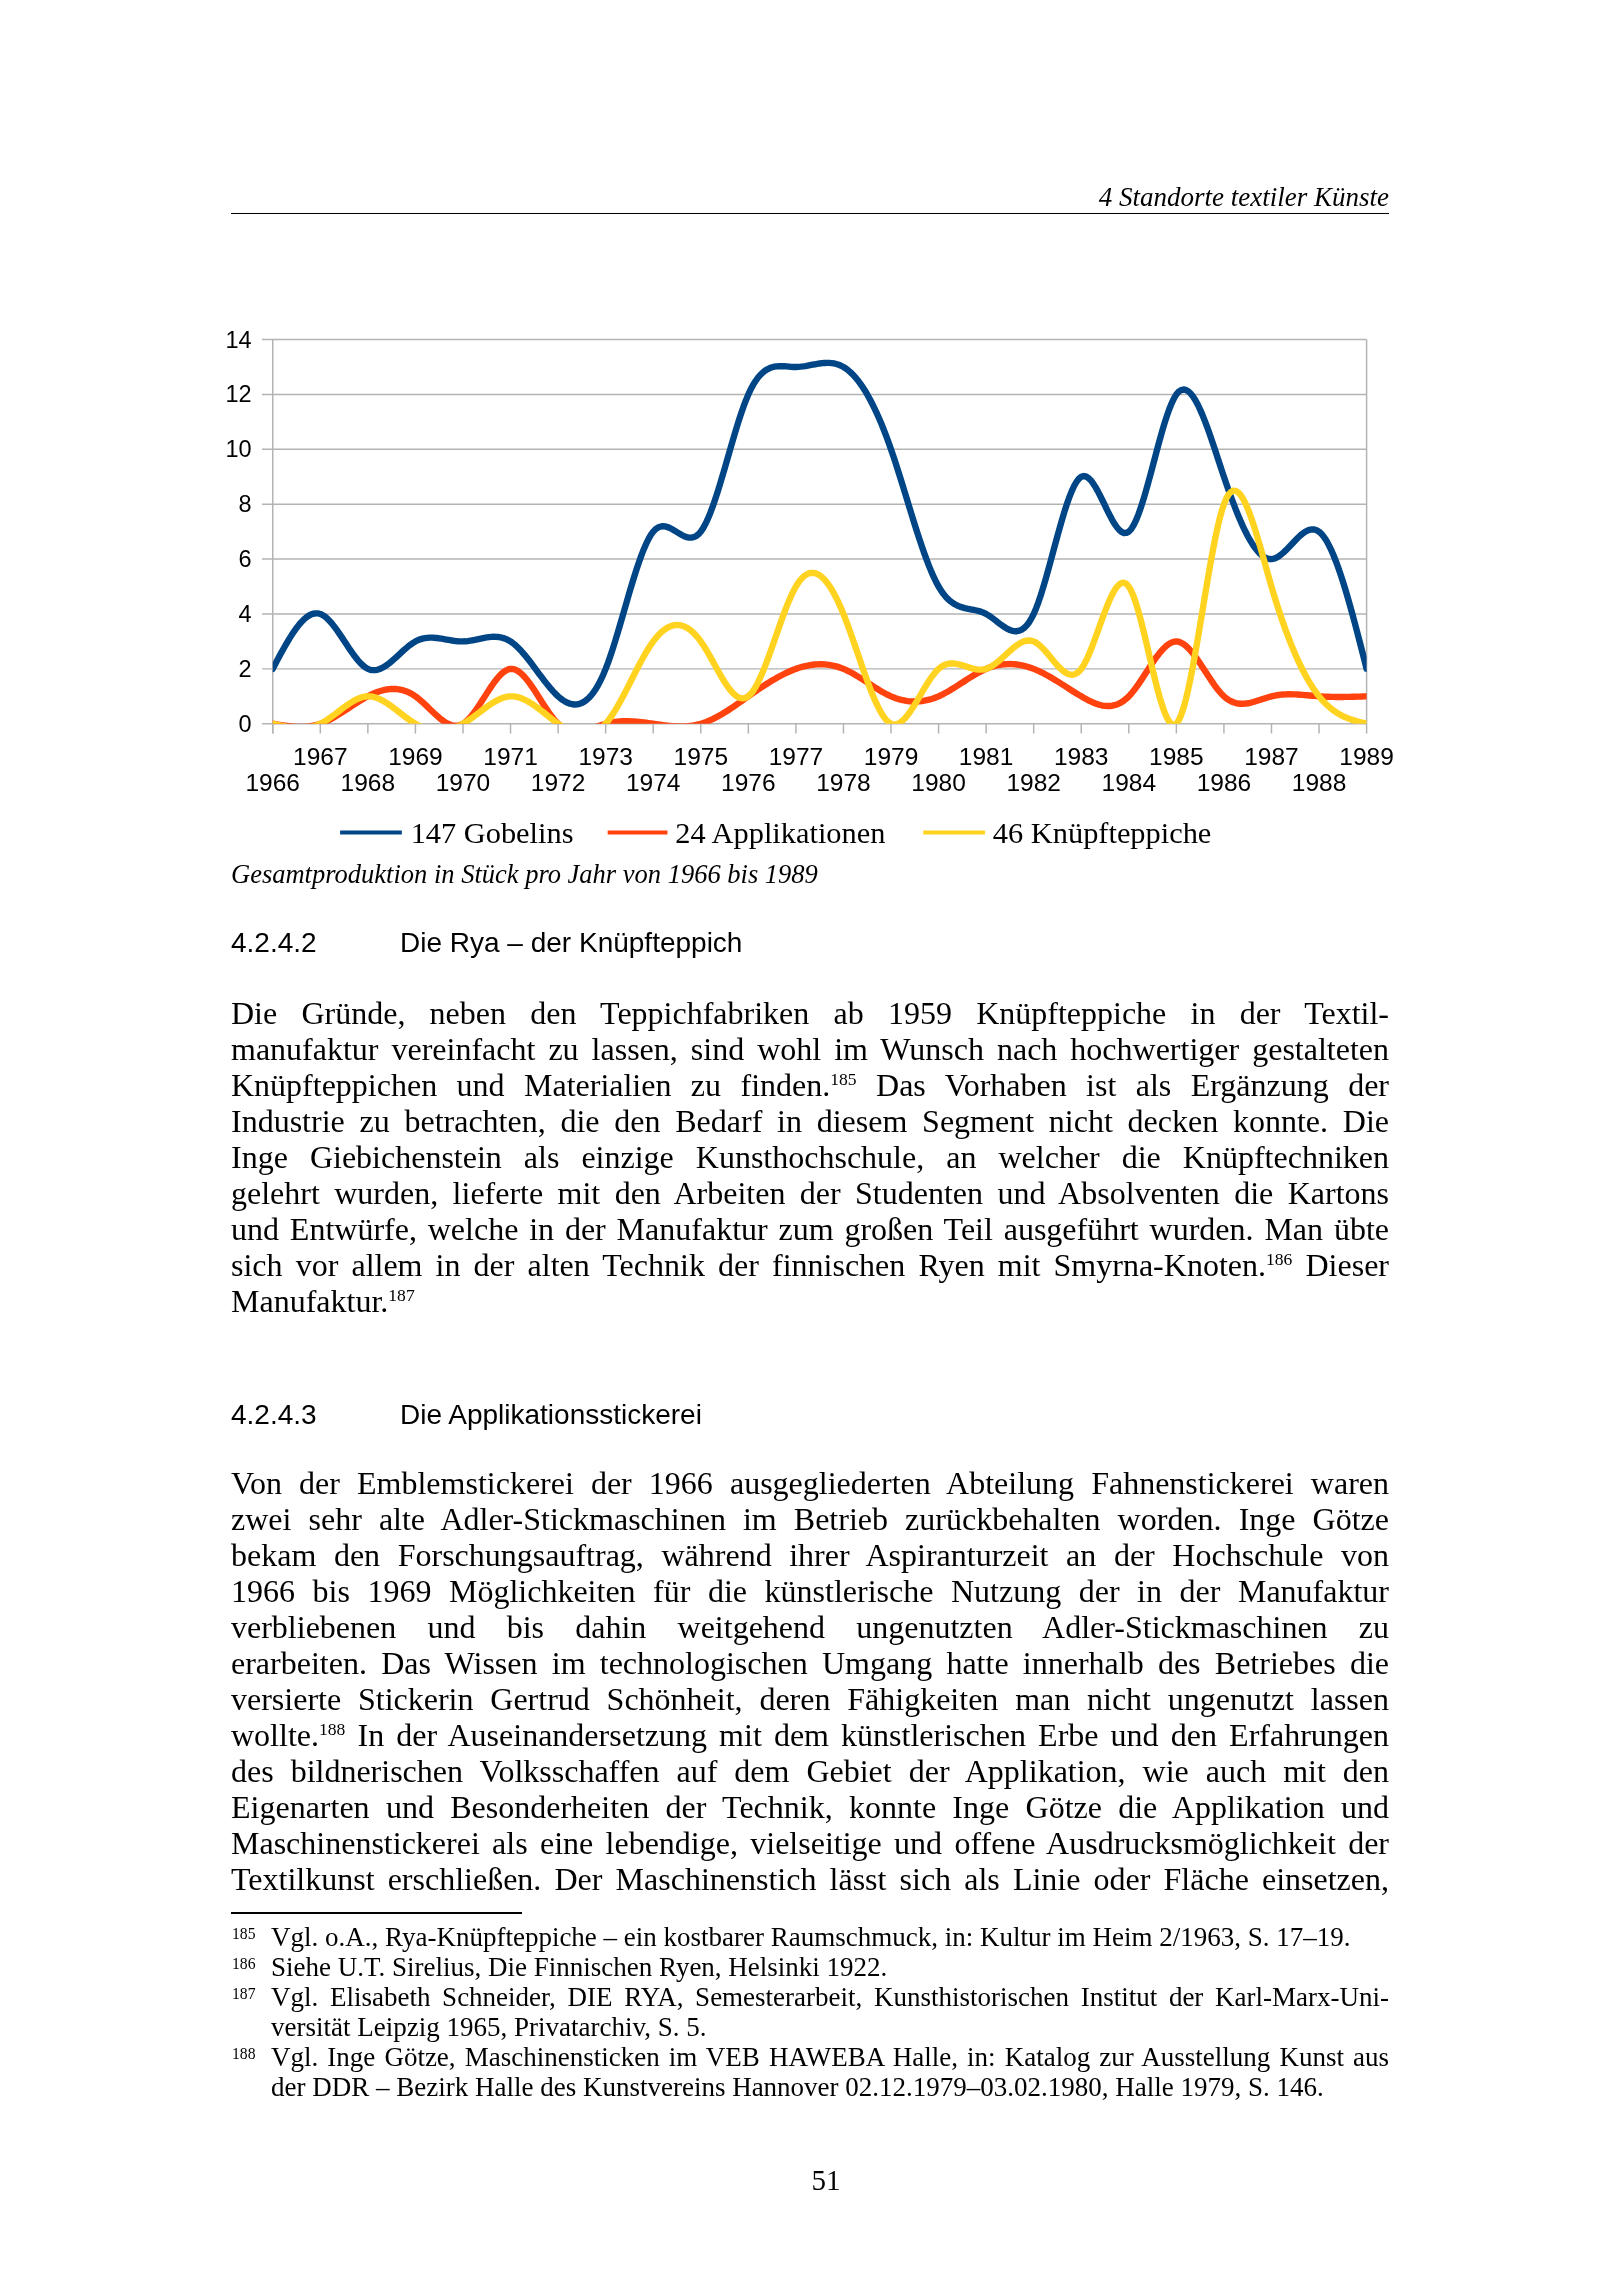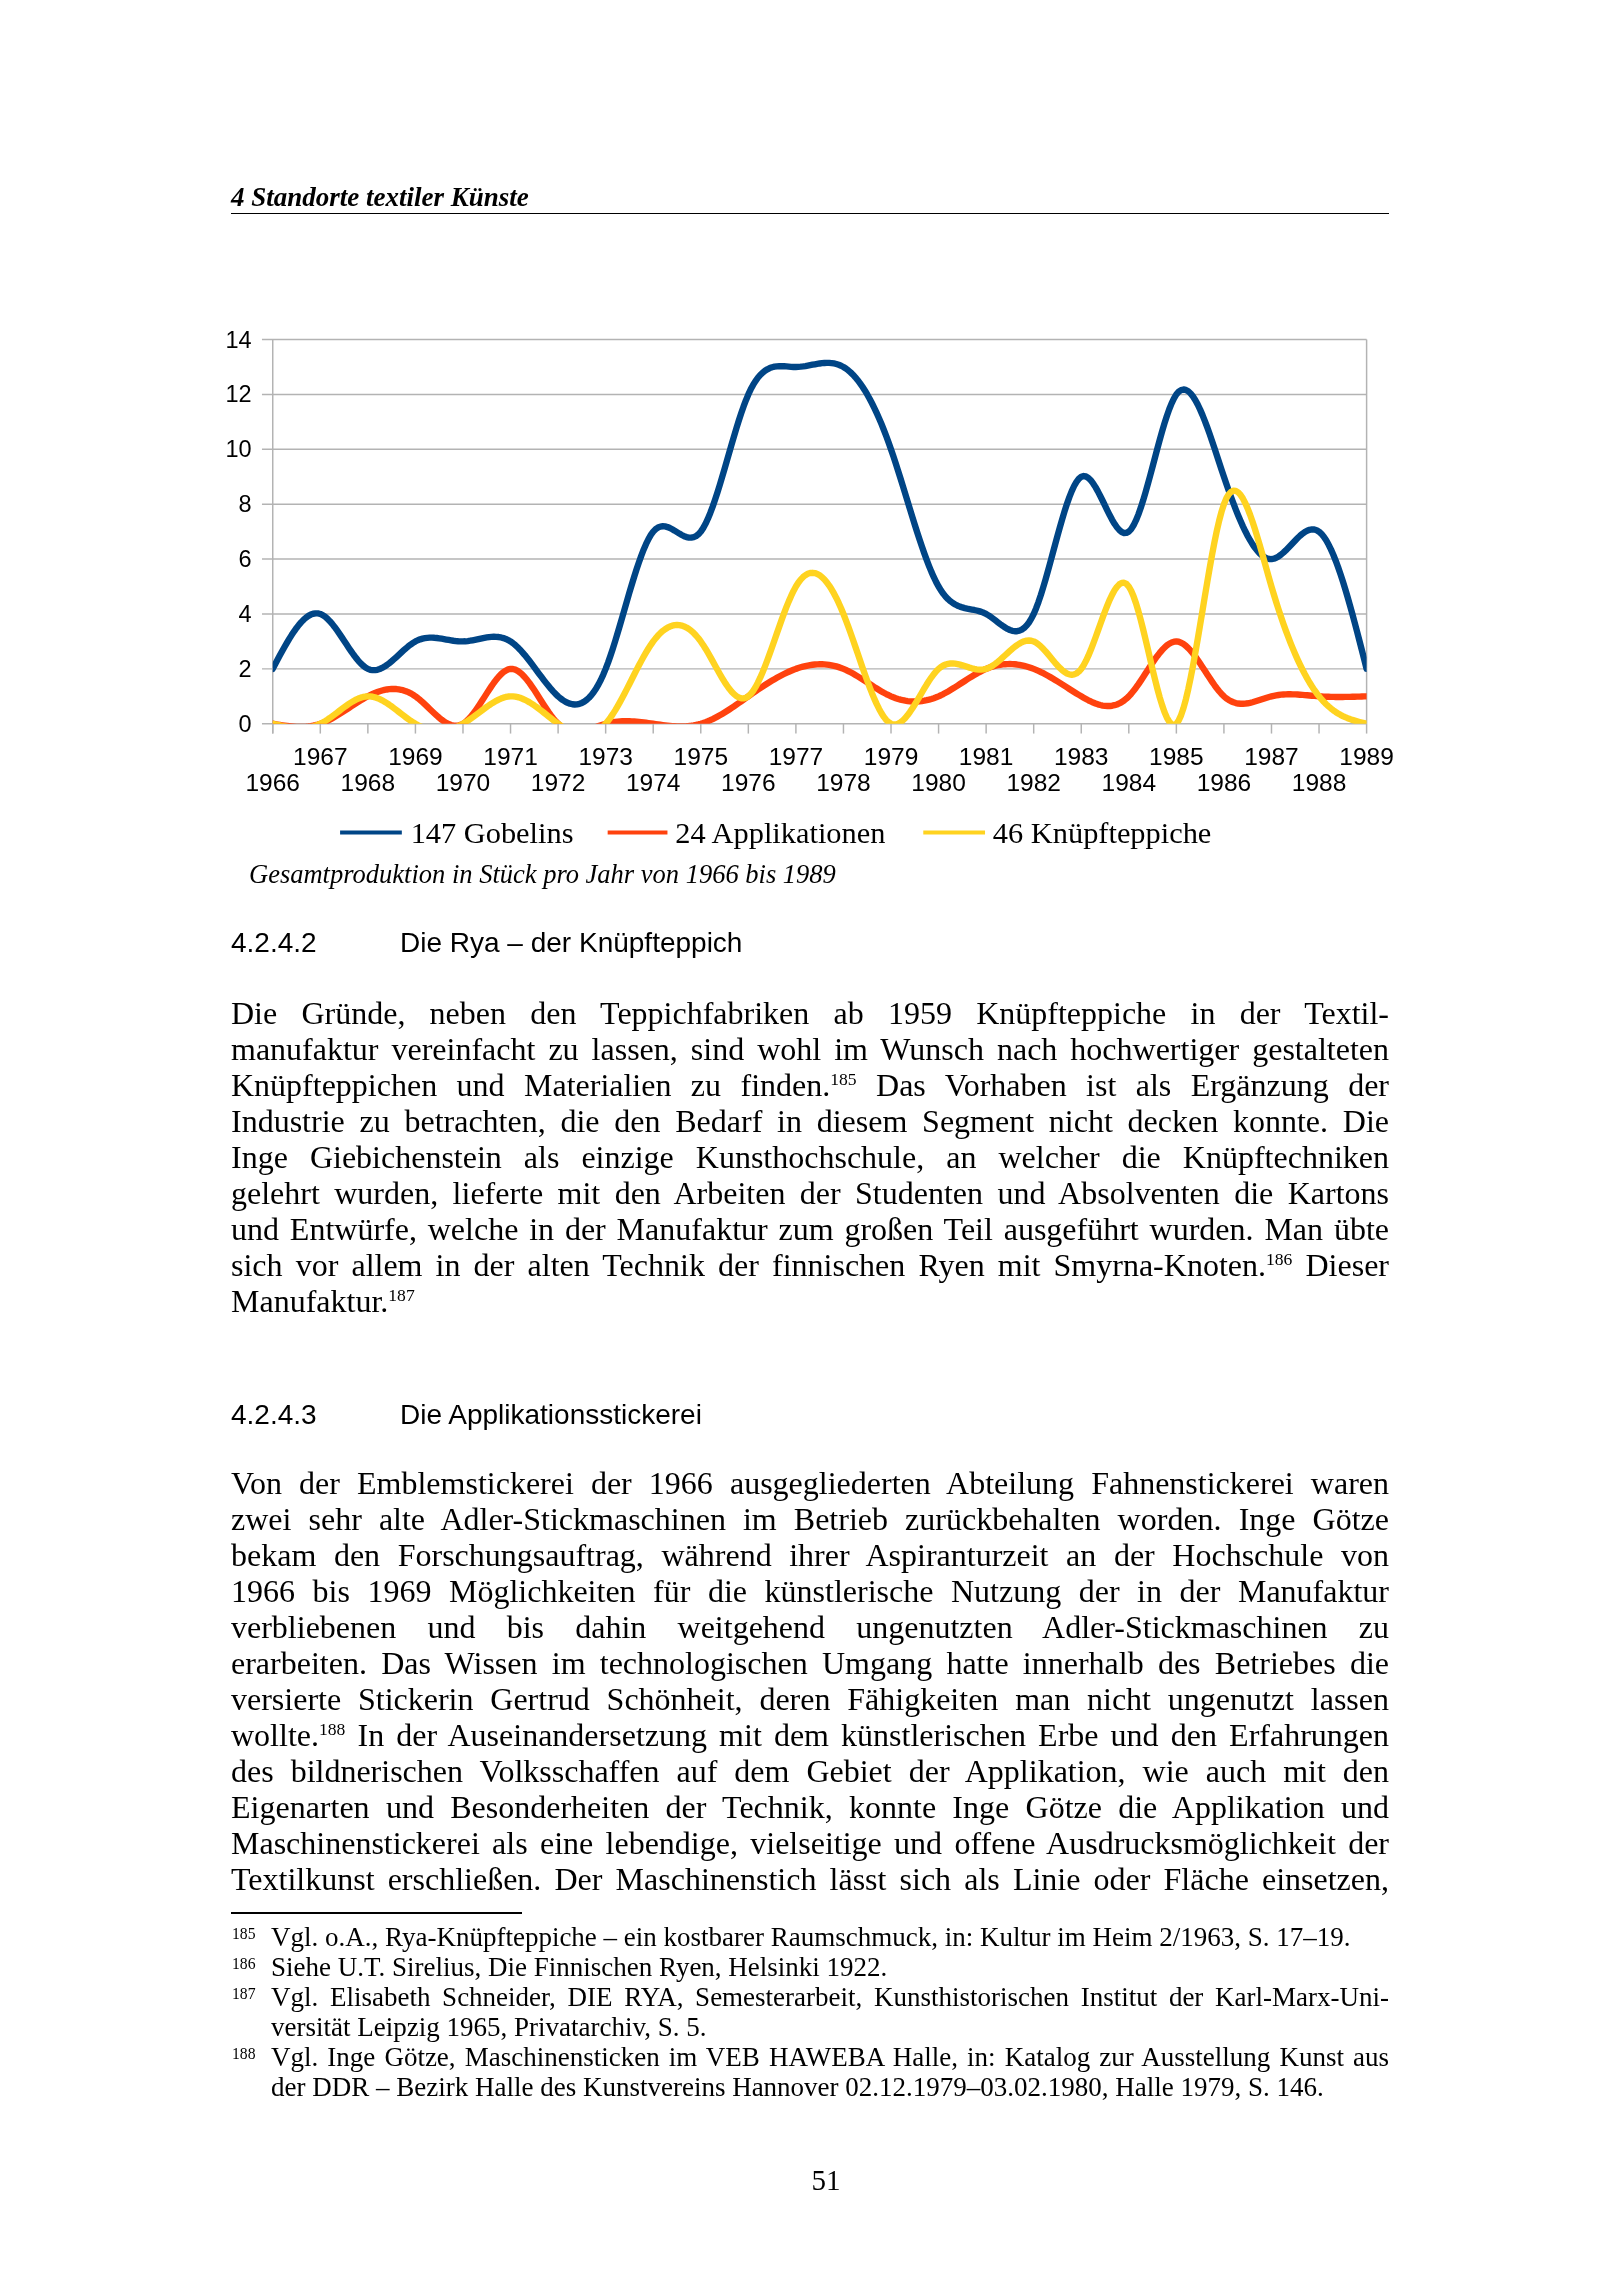--- a/index.html
+++ b/index.html
@@ -1,28 +1,28 @@
 <!DOCTYPE html>
 <html><head>
 <meta charset="utf-8">
 <style>
   html, body { margin: 0; padding: 0; background: #fff; }
   #page { position: relative; width: 1620px; height: 2293px; background: #fff; overflow: hidden; color: #000; }
 
-  .running-header { position: absolute; left: 231px; top: 182px; width: 1158px; 
-    font-family: "Liberation Serif", "DejaVu Serif", serif; font-style: italic; font-size: 27px; line-height: 31px; white-space: nowrap; font-weight: bold; }
+  .running-header { position: absolute; left: 231px; top: 182px; width: 1158px; text-align: right;
+    font-family: "Liberation Serif", "DejaVu Serif", serif; font-style: italic; font-size: 27px; line-height: 31px; white-space: nowrap; }
   .header-rule { position: absolute; left: 231px; top: 213px; width: 1158px; height: 0; border-top: 1.6px solid #000; }
 
   #chart-svg { position: absolute; left: 196px; top: 314px; overflow: visible; }
   .gridline { stroke: #b3b3b3; stroke-width: 1.5; }
   .ytick { font-family: "Liberation Sans", "DejaVu Sans", sans-serif; font-size: 24px; fill: #000; }
   .xtick { font-family: "Liberation Sans", "DejaVu Sans", sans-serif; font-size: 25px; fill: #000; }
   .legend-text { font-family: "Liberation Serif", "DejaVu Serif", serif; font-size: 31px; fill: #000; }
 
-  .caption { position: absolute; left: 249px; top: 859px; font-family: "Liberation Serif", "DejaVu Serif", serif;
+  .caption { position: absolute; left: 231px; top: 859px; font-family: "Liberation Serif", "DejaVu Serif", serif;
     font-style: italic; font-size: 26.5px; line-height: 31px; white-space: nowrap; }
 
   .heading { position: absolute; left: 231px; width: 1158px; height: 35px;
     font-family: "Liberation Sans", "DejaVu Sans", sans-serif; font-size: 28px; line-height: 35px; }
   .heading .hnum { position: absolute; left: 0; top: 0; white-space: nowrap; }
   .heading .htitle { position: absolute; left: 121px; top: 0; white-space: nowrap; margin-left: 48px; }
 
   .para { position: absolute; left: 231px; width: 1158px; font-family: "Liberation Serif", "DejaVu Serif", serif; font-size: 32px; }
   .ln { height: 36px; line-height: 36px; text-align: justify; text-align-last: justify; overflow: hidden; }
   .ln.last { text-align-last: left; }

